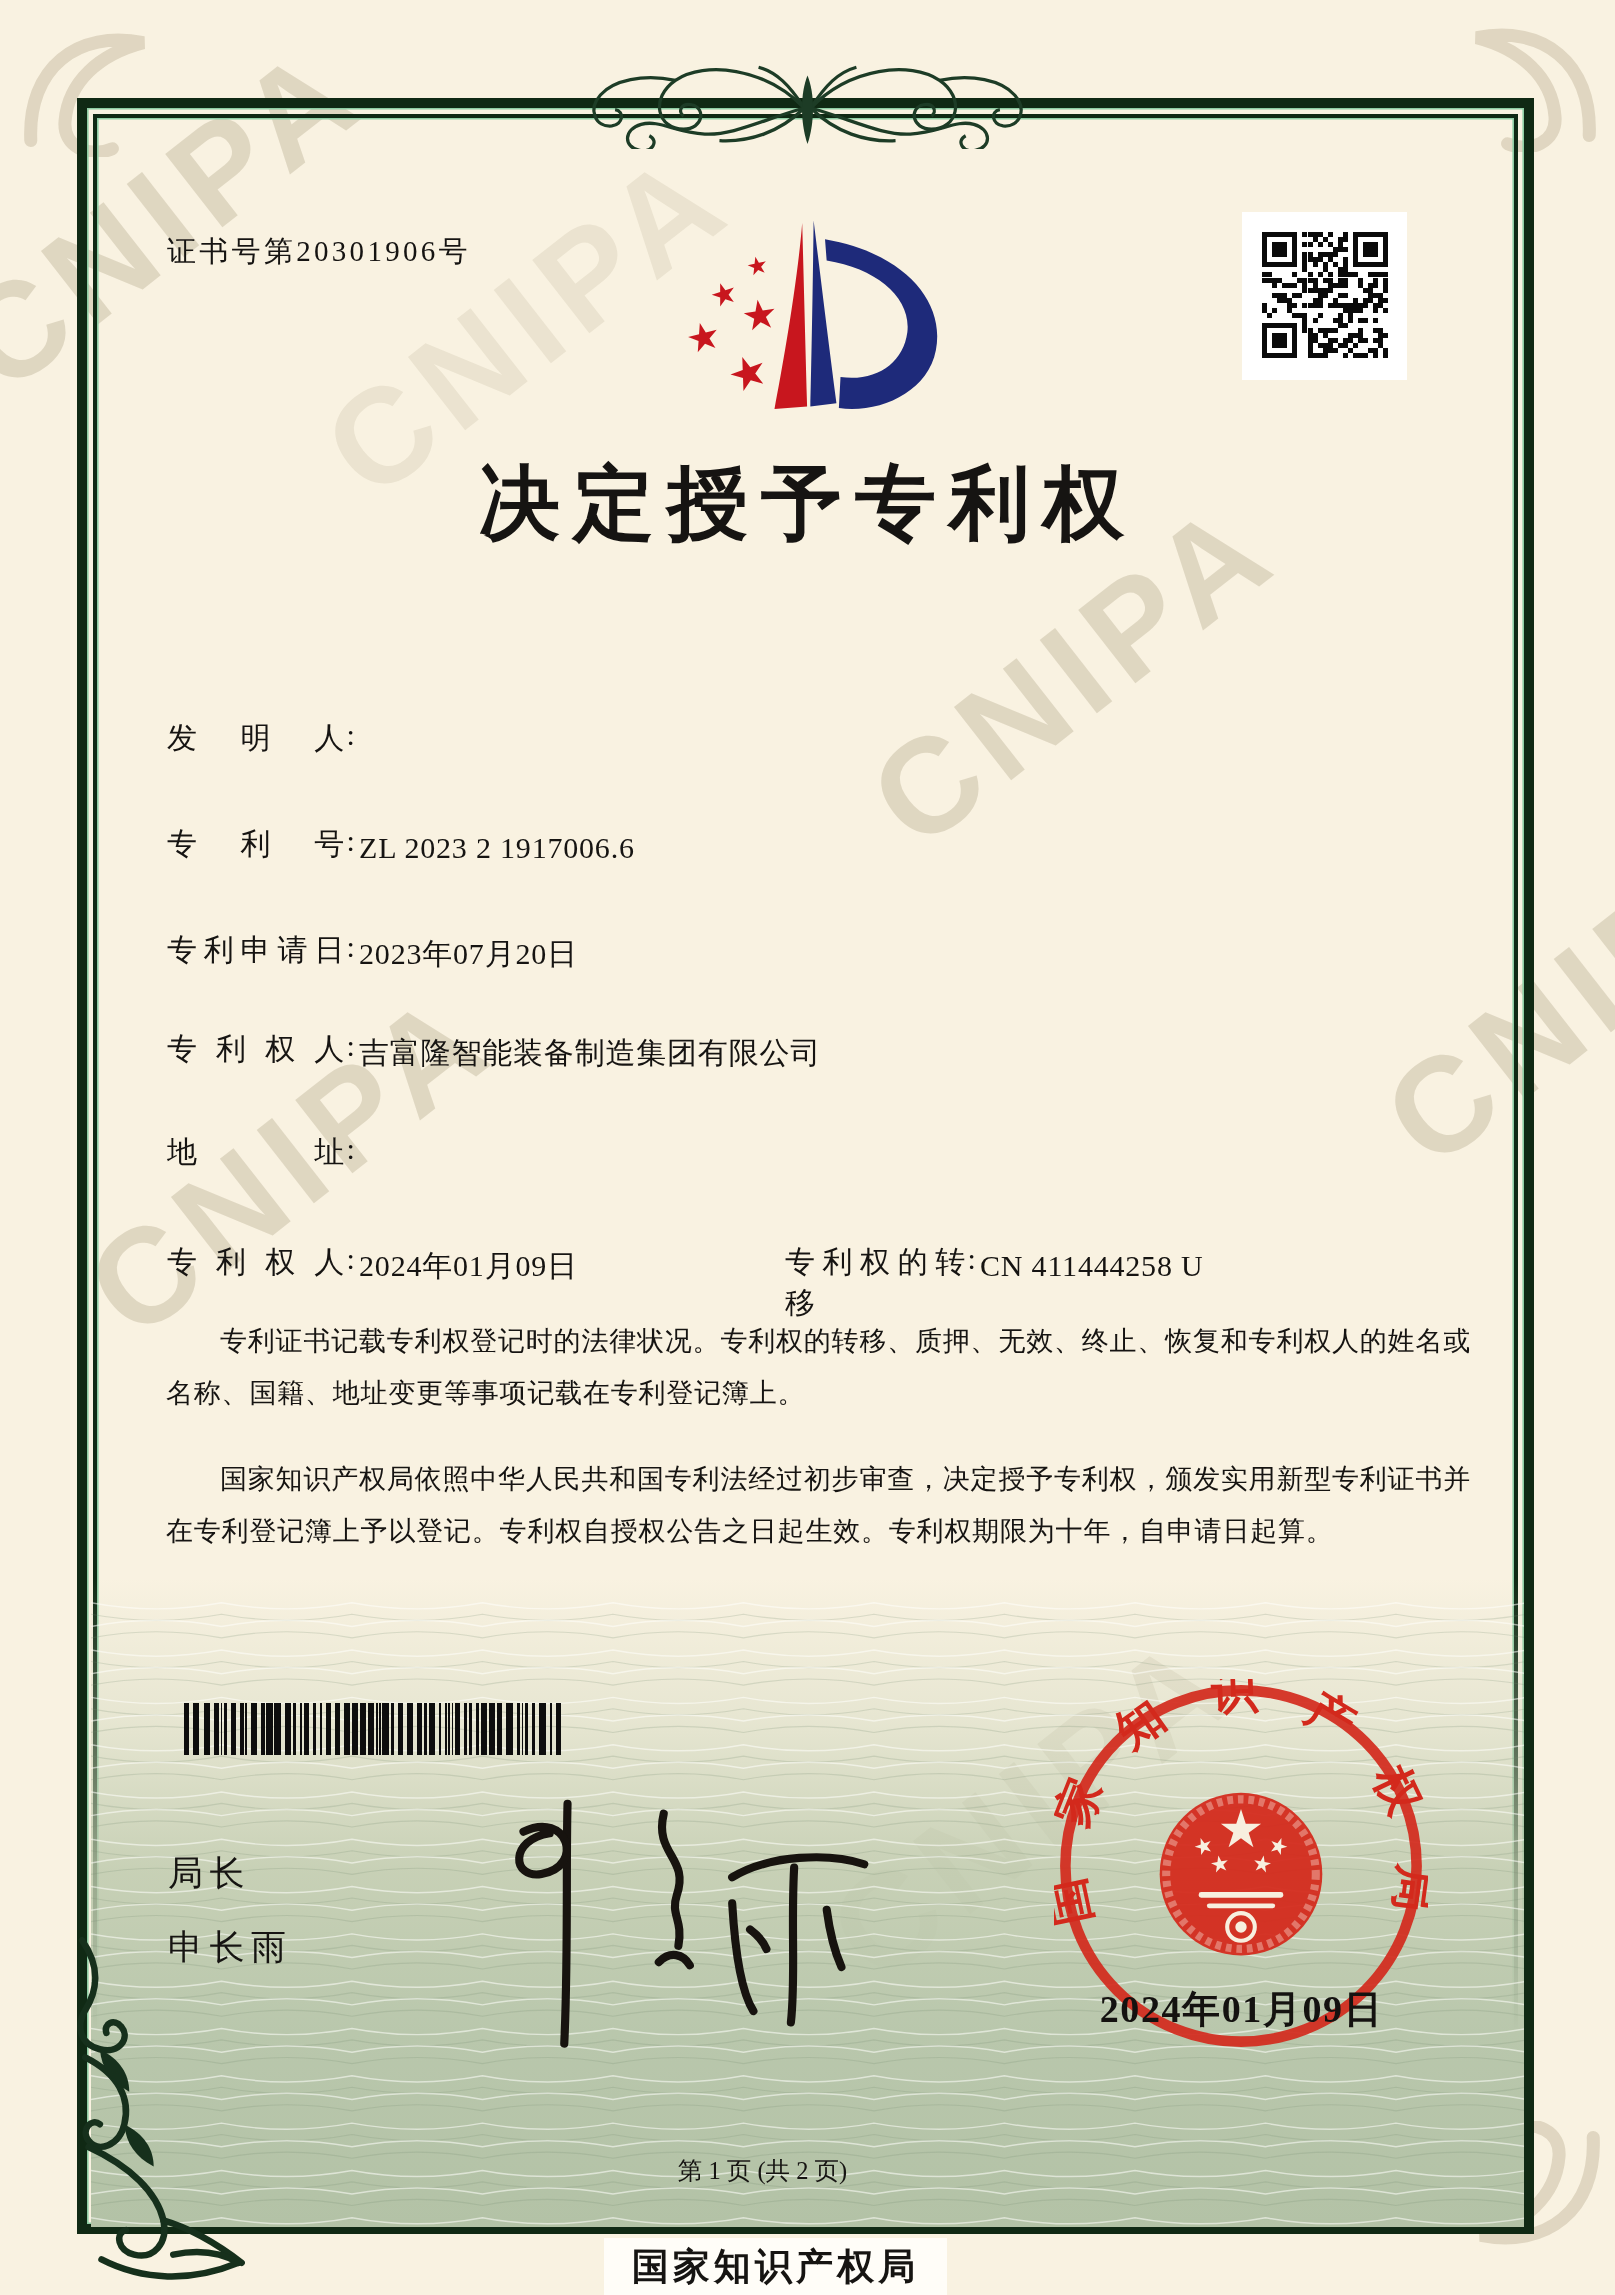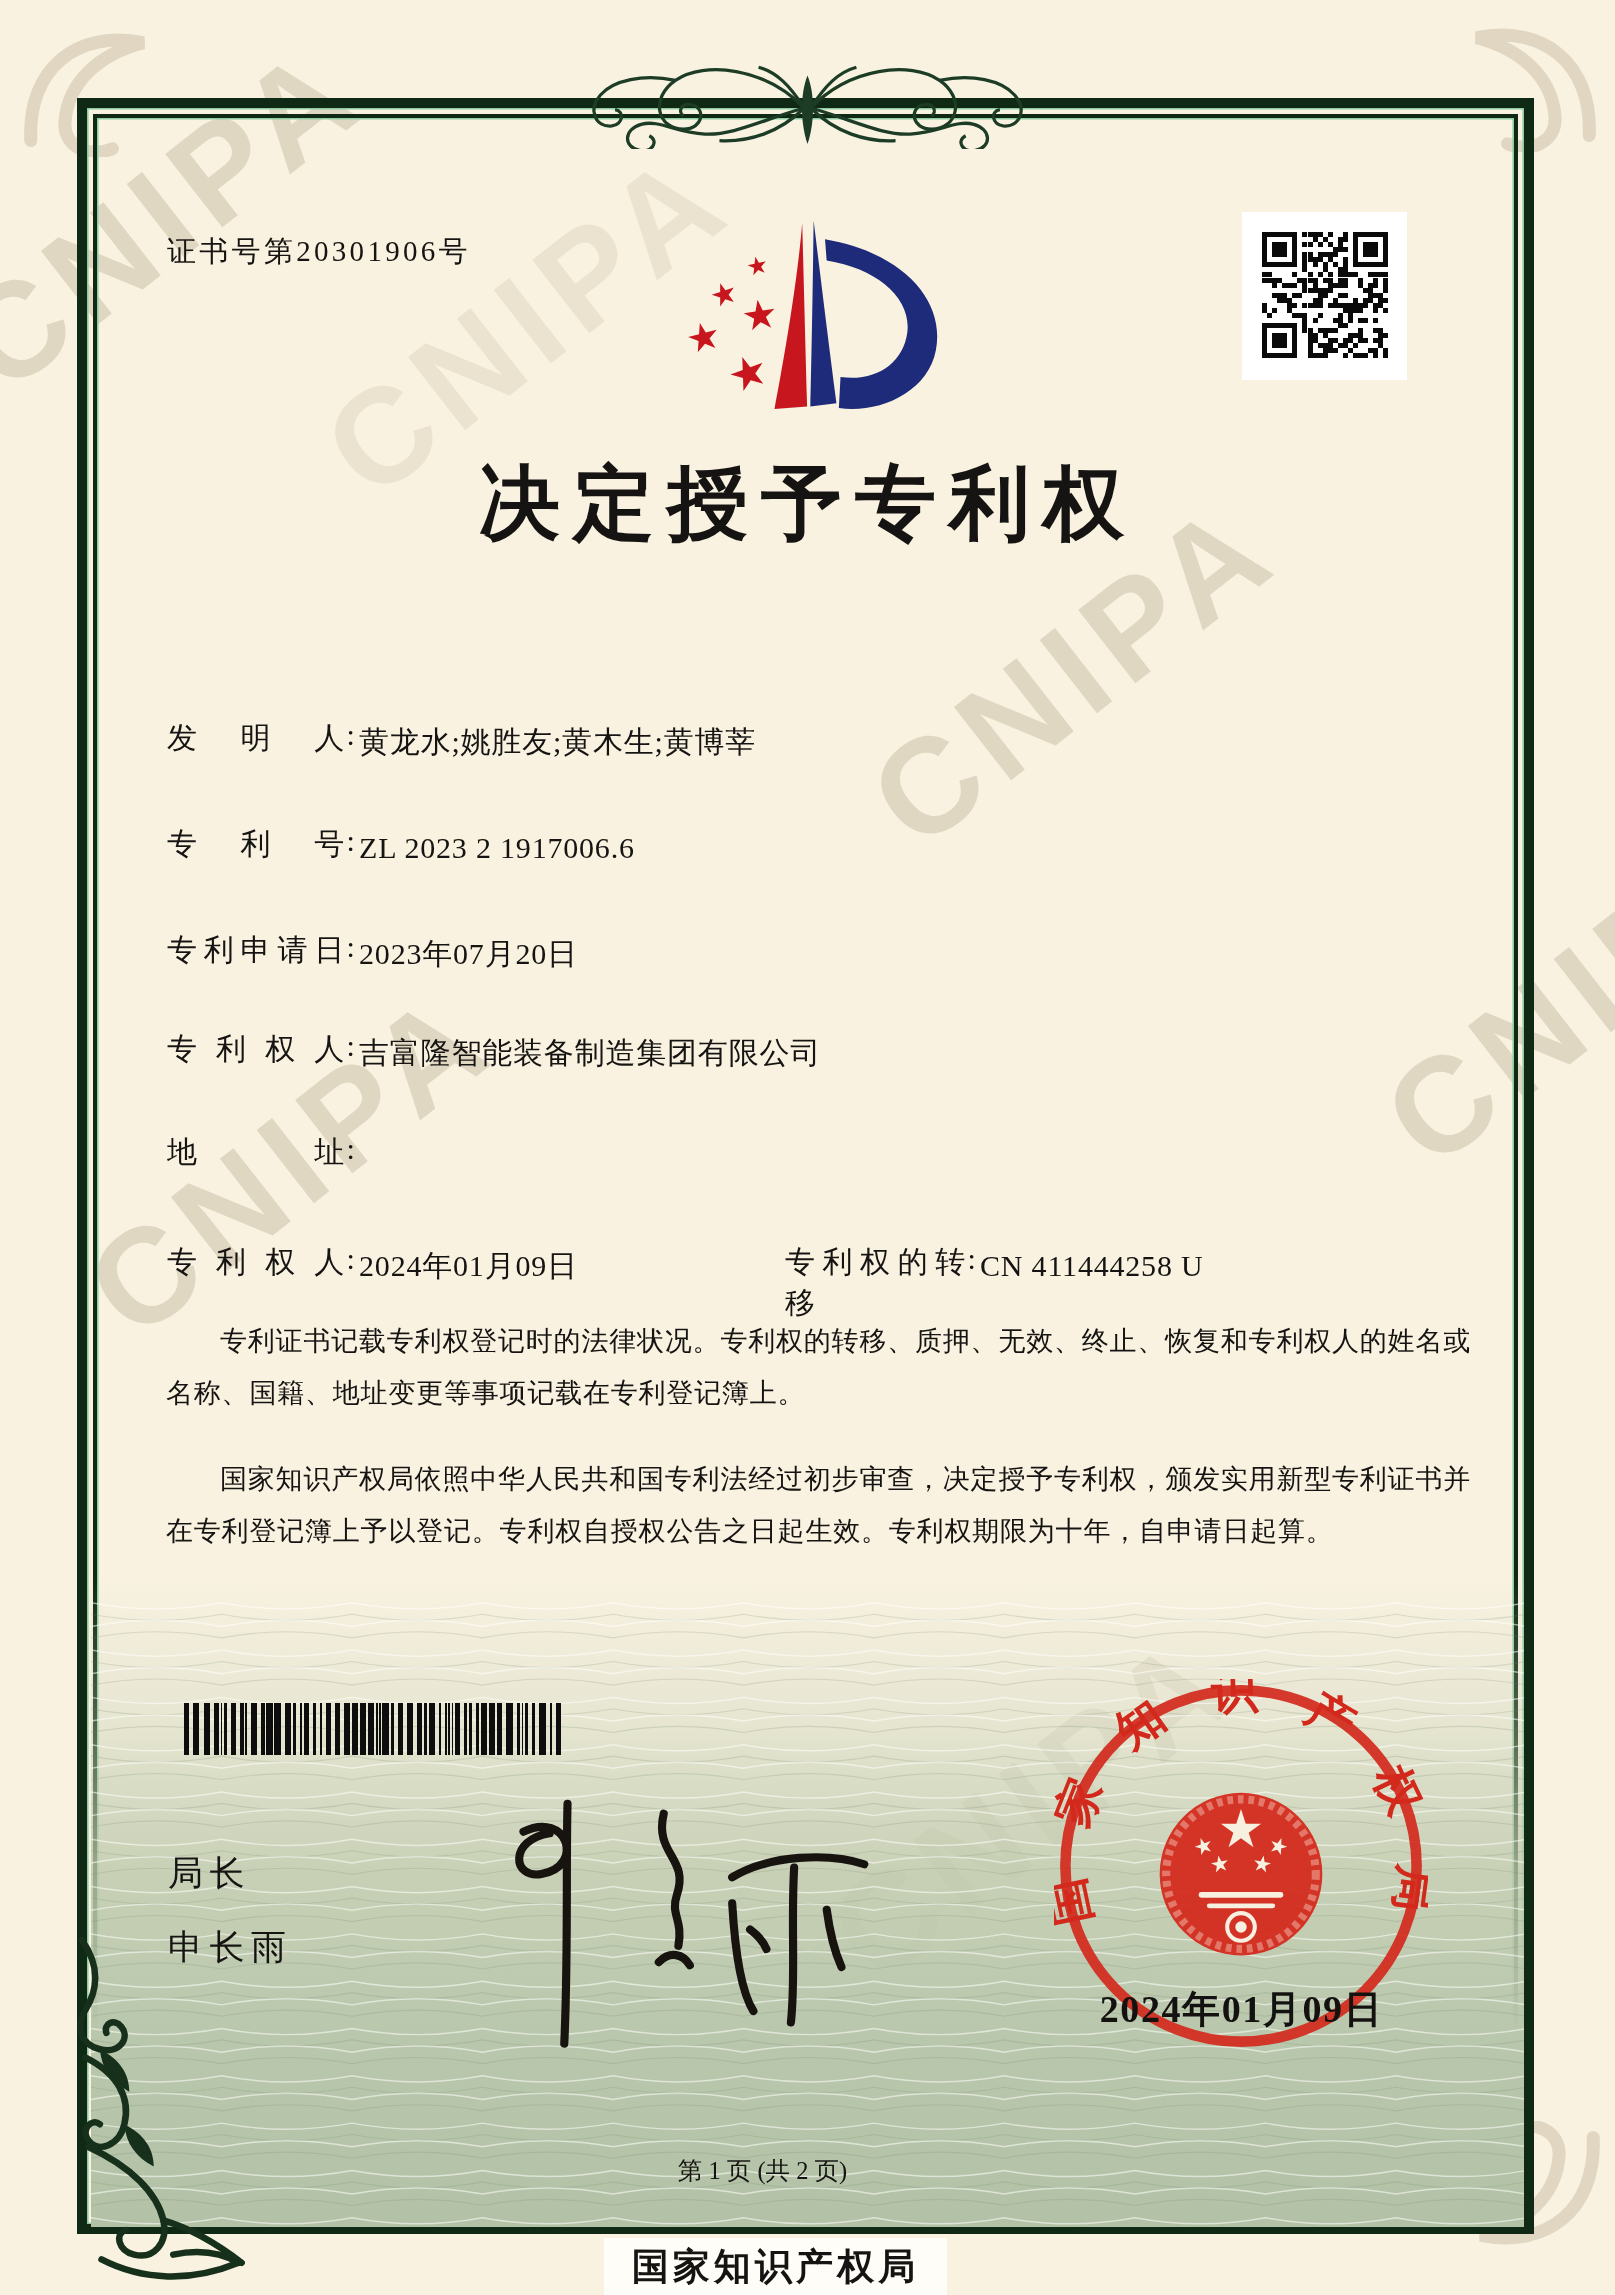--- a/index.html
+++ b/index.html
@@ -499,21 +499,20 @@
         <div style="left: 111px; top: 121px; width: 5.3px; height: 5.3px;"></div>
         <div style="left: 121px; top: 121px; width: 5.3px; height: 5.3px;"></div>
       </div>
   </div>
 
   <div class="title">决定授予专利权</div>
 
   <div class="frow" style="top:718px;">
     <span class="flabel">发明人</span>
       <span class="fcolon">:</span>
-    <span class="fvalue">黄龙水;姚胜友;黄木生;黄博莘</span>
   </div>
   <div class="frow" style="top:824px;">
     <span class="flabel">专利号</span>
       <span class="fcolon">:</span>
     <span class="fvalue">ZL 2023 2 1917006.6</span>
   </div>
   <div class="frow" style="top:930px;">
     <span class="flabel">专利申请日</span>
       <span class="fcolon">:</span>
     <span class="fvalue">2023年07月20日</span>

